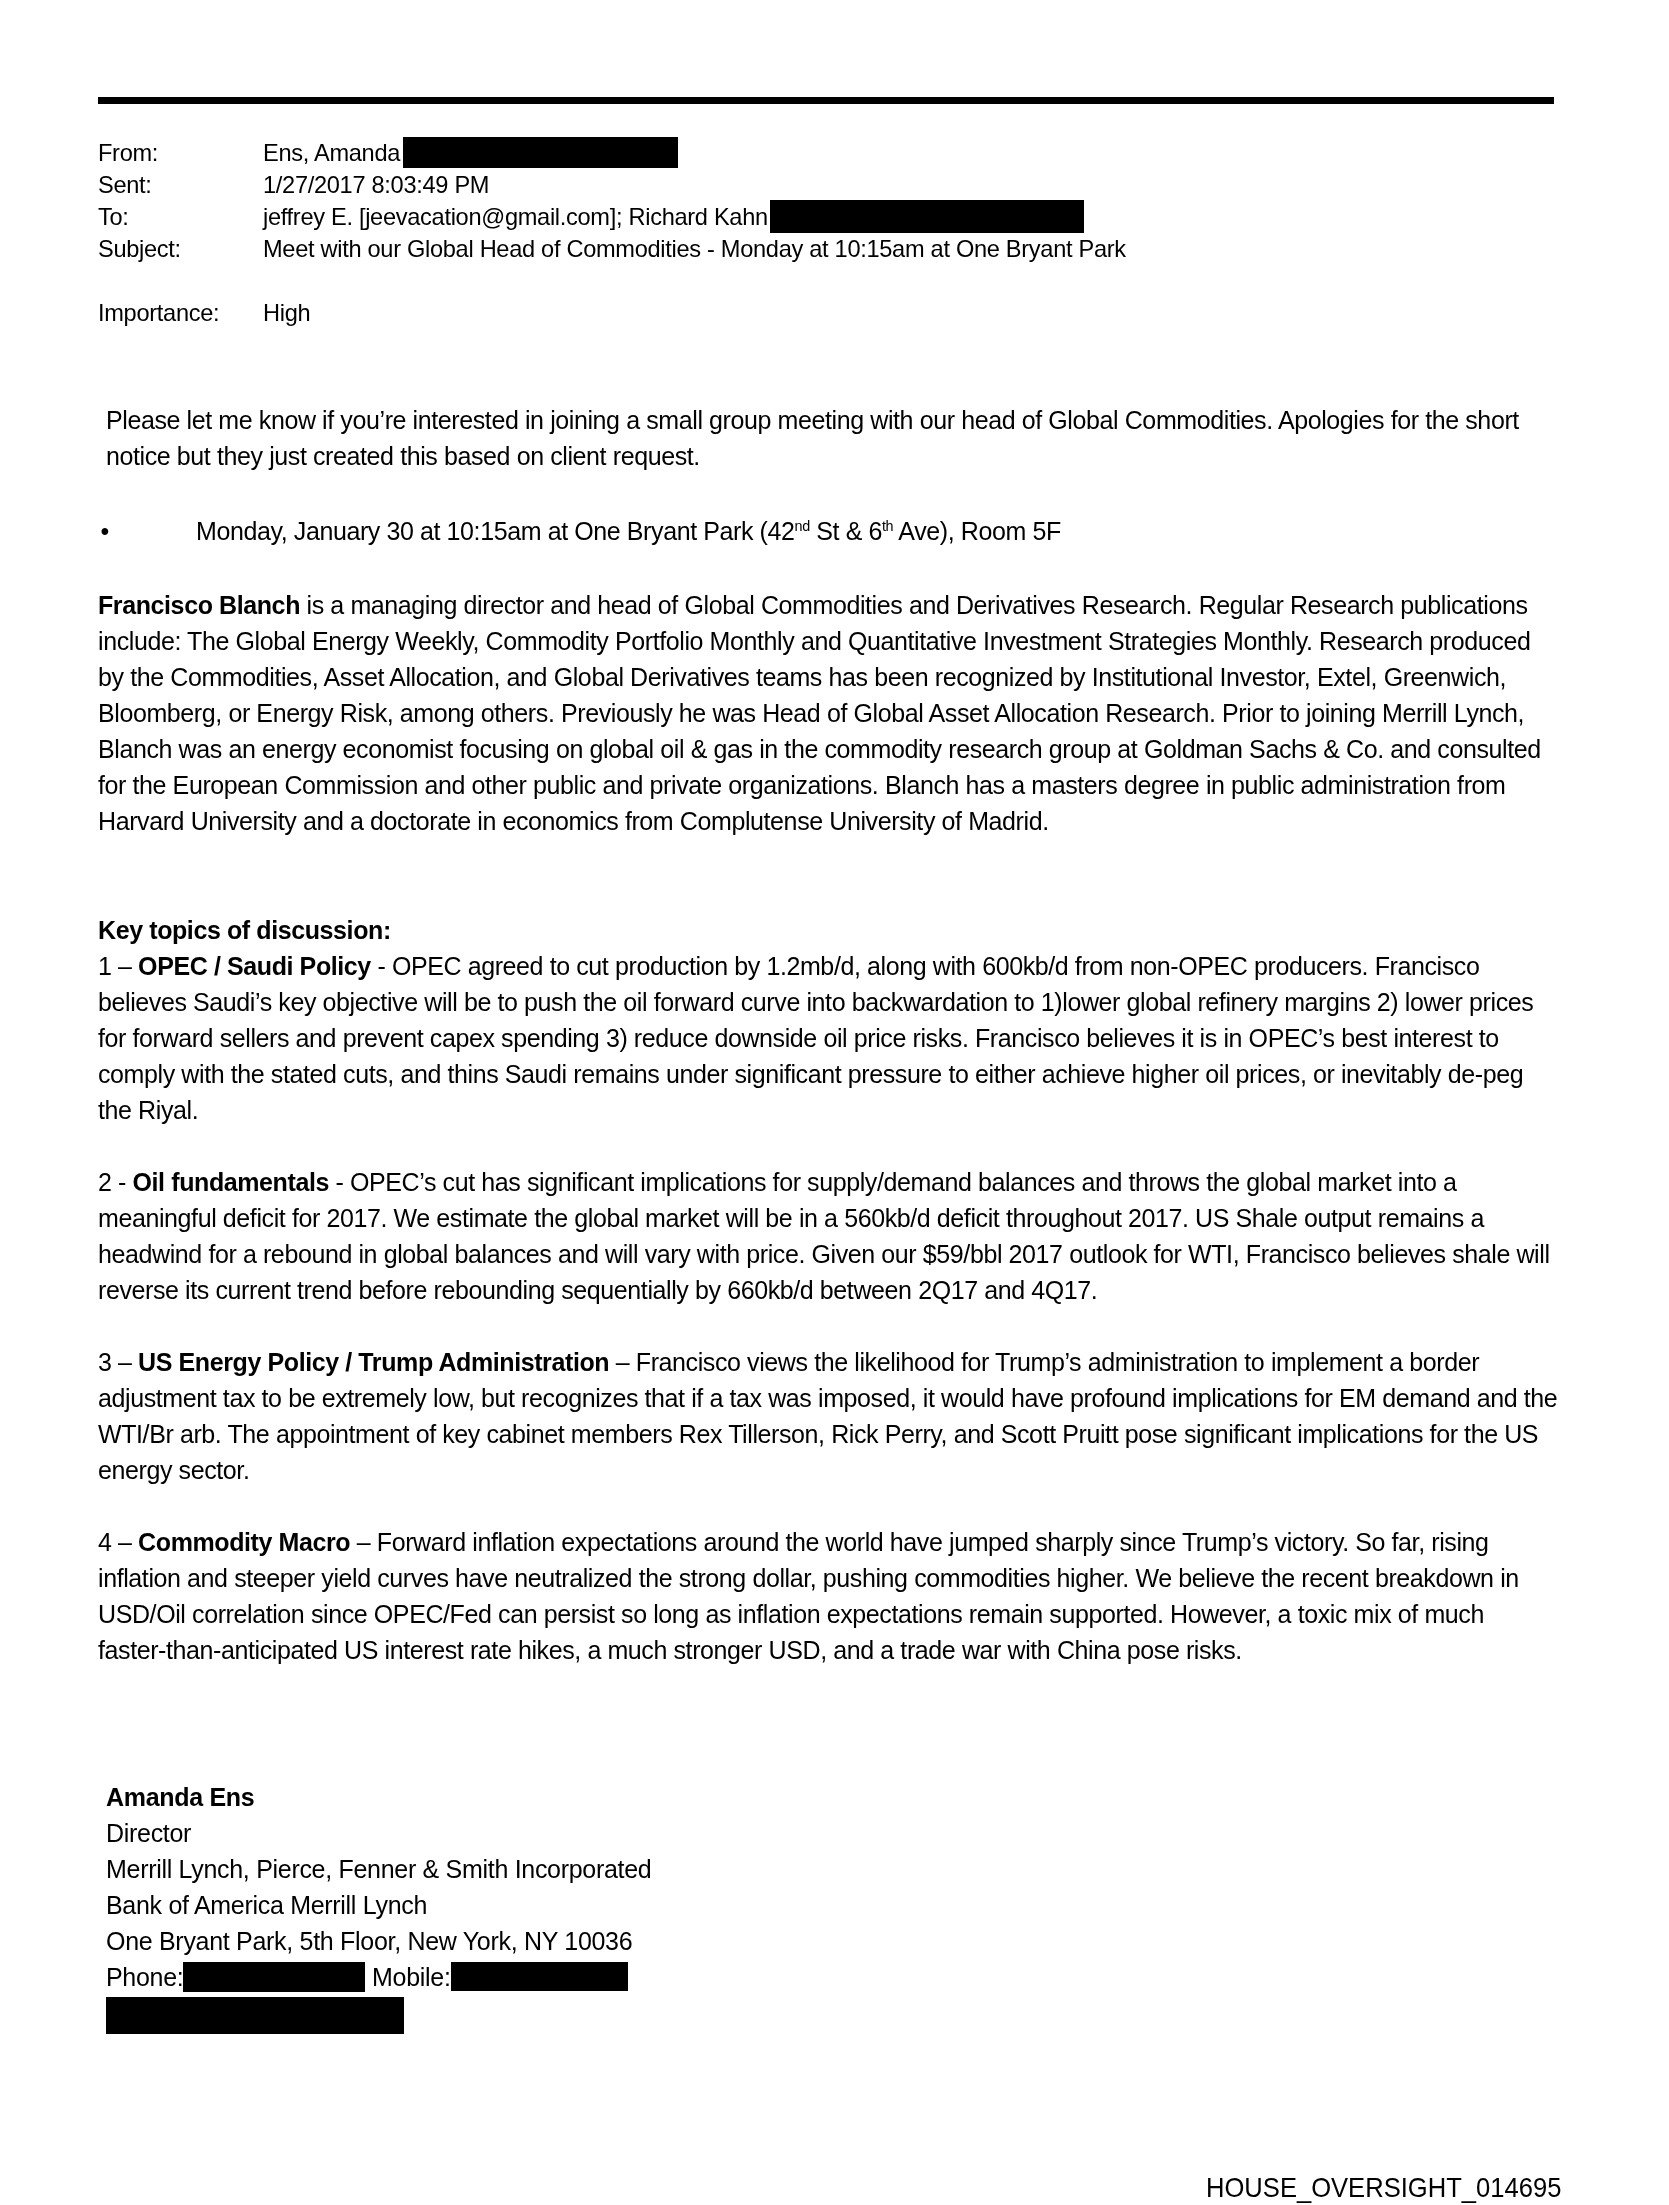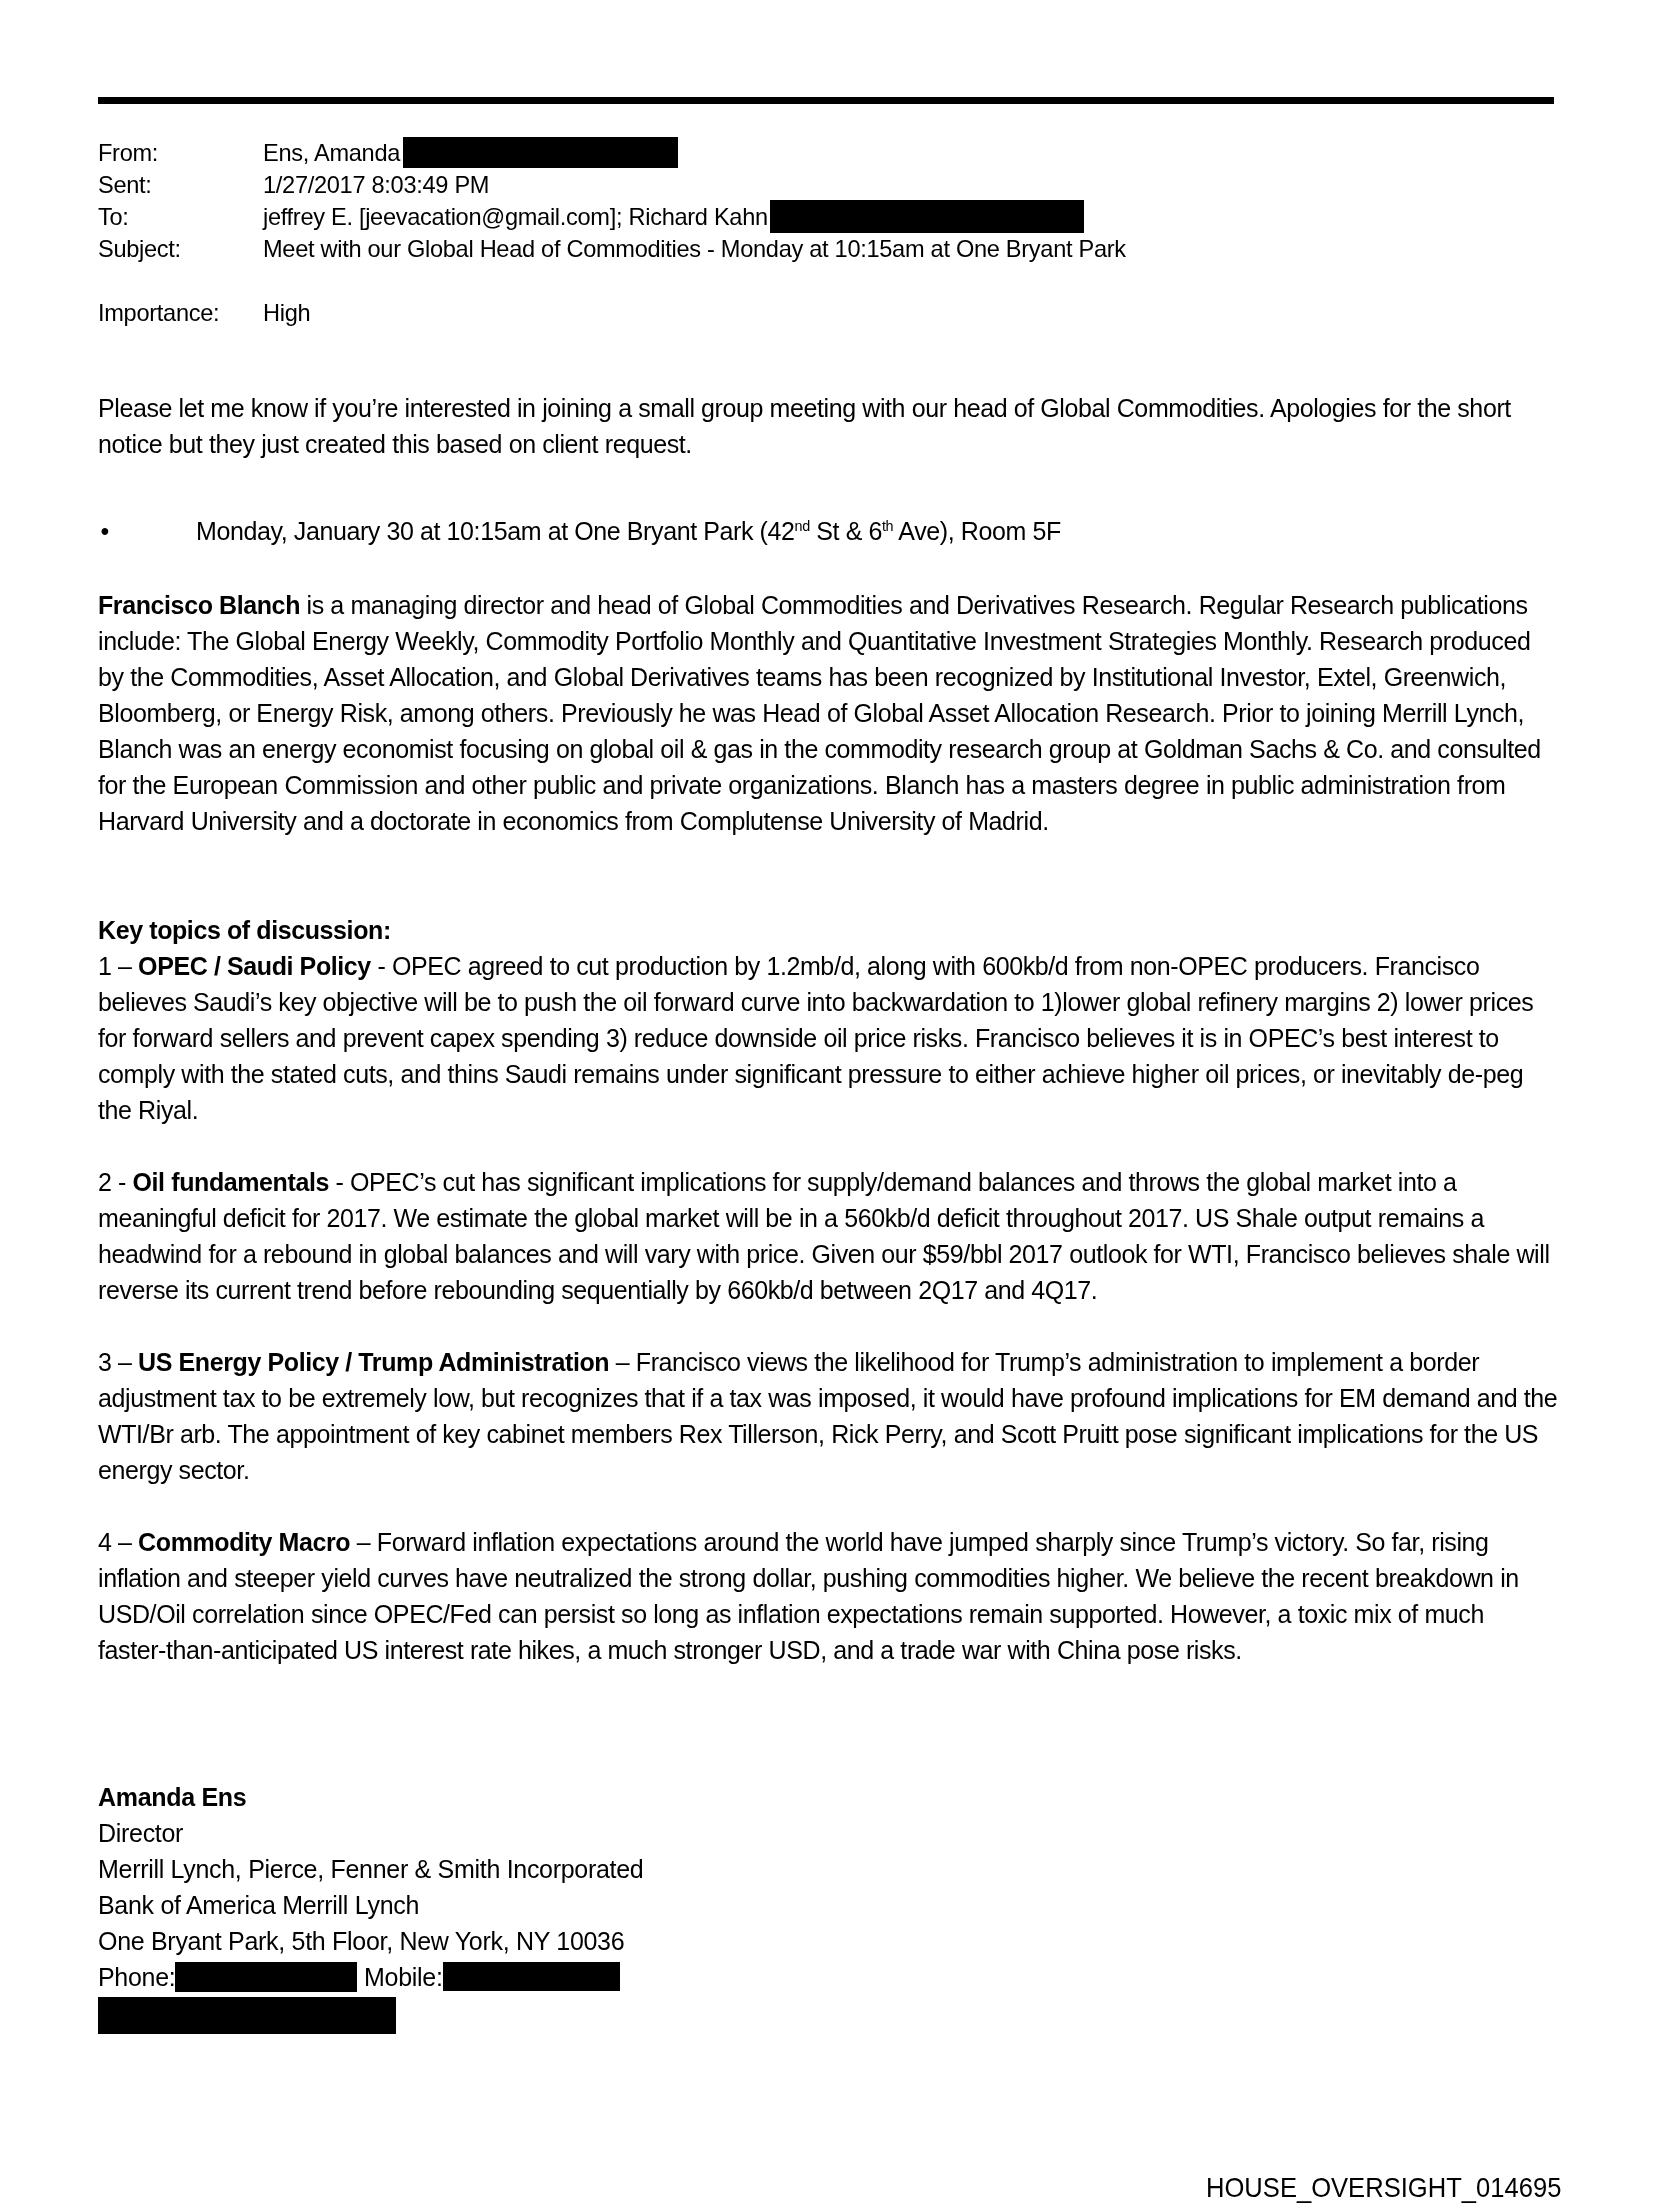--- a/index.html
+++ b/index.html
@@ -12,21 +12,21 @@
   .hdr .val { position:absolute; left:165px; white-space:nowrap; }
   .hdr-row { position:relative; height:32px; width:1440px; }
   .redact { display:inline-block; background:#000; vertical-align:middle; }
   .body-text { position:absolute; left:98px; width:1460px; font-size:25px; line-height:36px; letter-spacing:-0.4px; }
   .body-text p { margin:0; }
   .bullet { position:absolute; left:98px; font-size:25px; line-height:36px; letter-spacing:-0.4px; white-space:nowrap; }
   .bullet .dot { position:absolute; left:2.6px; top:0; }
   .bullet .txt { position:absolute; left:98px; top:0; }
   sup { font-size:14.4px; line-height:0; vertical-align:super; }
   b { font-weight:bold; }
-  .sig { position:absolute; left:98px; font-size:25px; line-height:36px; letter-spacing:-0.3px; white-space:nowrap; }
+  .sig { position:absolute; left:106px; font-size:25px; line-height:36px; letter-spacing:-0.3px; white-space:nowrap; }
   .footer { position:absolute; left:1206px; top:2171px; font-size:27.5px; line-height:33px; letter-spacing:0; white-space:nowrap; transform:scaleX(0.93); transform-origin:left top; }
 </style>
 </head>
 <body>
 
 <div class="page">
 
   <div class="rule"></div>
 
   <div class="hdr" style="top:137px;">
@@ -50,21 +50,21 @@
       <span class="lbl">Subject:</span>
       <span class="val">Meet with our Global Head of Commodities - Monday at 10:15am at One Bryant Park</span>
     </div>
     <div class="hdr-row" style="height:32px;"></div>
     <div class="hdr-row">
       <span class="lbl">Importance:</span>
       <span class="val">High</span>
     </div>
   </div>
 
-  <div class="body-text" style="top:390px;">
+  <div class="body-text" style="top:402px;margin-left:8px;">
     <p>Please let me know if you’re interested in joining a small group meeting with our head of Global Commodities. Apologies for the short notice but they just created this based on client request.</p>
   </div>
 
   <div class="bullet" style="top:513px;">
     <span class="dot">•</span>
     <span class="txt"><span>Monday, January 30 at 10:15am at One Bryant Park (42</span><sup>nd</sup><span> St &amp; 6</span><sup>th</sup><span> Ave), Room 5F</span></span>
   </div>
 
   <div class="body-text" style="top:587px;">
     <p><b>Francisco Blanch</b><span> is a managing director and head of Global Commodities and Derivatives Research. Regular Research publications include: The Global Energy Weekly, Commodity Portfolio Monthly and Quantitative Investment Strategies Monthly. Research produced by the Commodities, Asset Allocation, and Global Derivatives teams has been recognized by Institutional Investor, Extel, Greenwich, Bloomberg, or Energy Risk, among others. Previously he was Head of Global Asset Allocation Research. Prior to joining Merrill Lynch, Blanch was an energy economist focusing on global oil &amp; gas in the commodity research group at Goldman Sachs &amp; Co. and consulted for the European Commission and other public and private organizations.  Blanch has a masters degree in public administration from Harvard University and a doctorate in economics from Complutense University of Madrid.</span></p>

